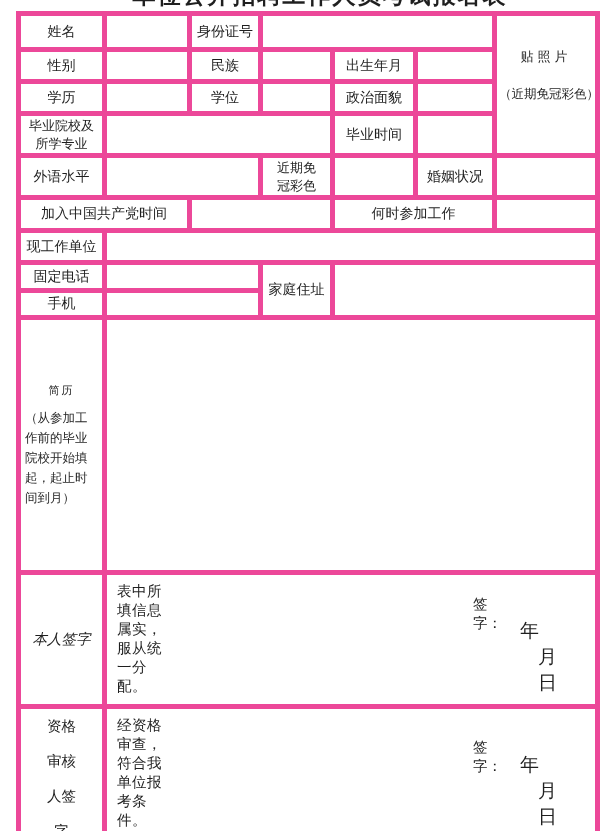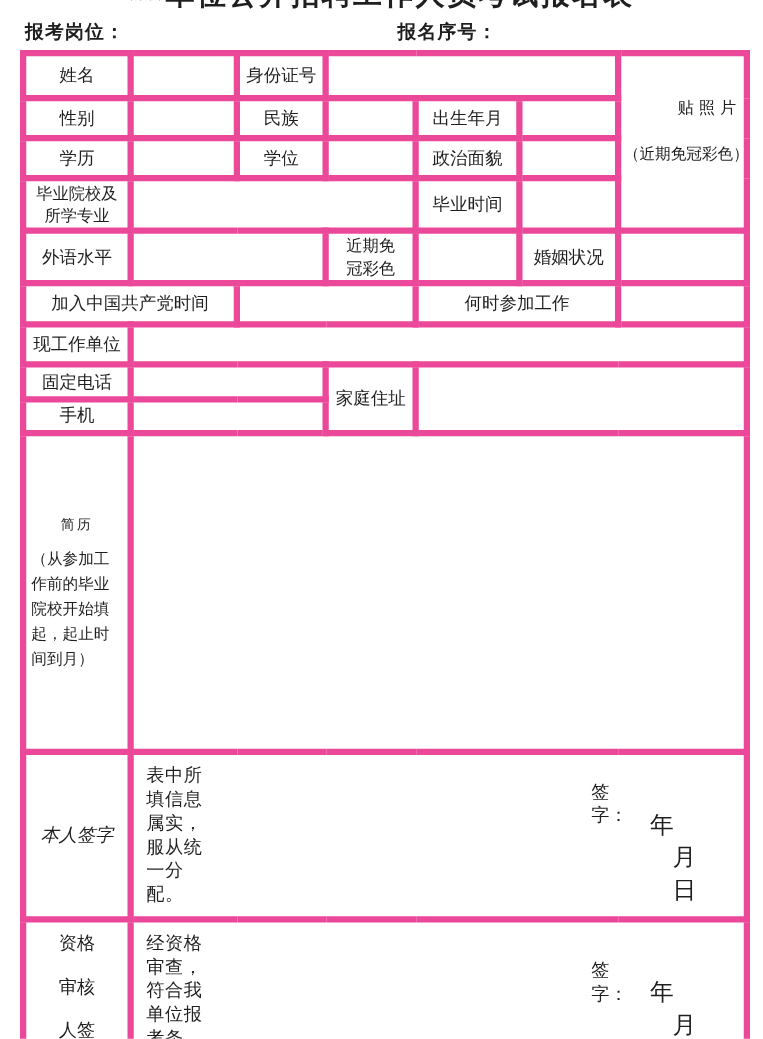--- a/index.html
+++ b/index.html
@@ -36,21 +36,21 @@
     text-align: center; vertical-align: middle;
     font-size: 14px; padding: 1px 2px;
     overflow: hidden; word-break: break-all;
   }
   .r-36 { height: 36px; }  .r-32 { height: 32px; }
   .r-42 { height: 42px; }  .r-33 { height: 33px; }
   .r-28 { height: 28px; }  .r-27 { height: 27px; }
   .r-255 { height: 255px; } .r-97 { height: 97px; } .r-113 { height: 113px; }
 
   .wrap-label { font-size: 13px; line-height: 1.35; padding: 1px 8px; }
-  .photo-cell { font-size: 13px; vertical-align: middle; text-align: right; }
+  .photo-cell { font-size: 13px; vertical-align: middle; }
   .photo-cell .p1 { letter-spacing: 4px; margin-bottom: 20px; margin-top: -18px; }
   .photo-cell .p2 { font-size: 12.5px; letter-spacing: 0; white-space: nowrap; }
 
   .resume-cell { vertical-align: middle; padding: 2px 4px; }
   .resume-title { font-size: 11px; letter-spacing: 2px; margin-bottom: 10px; }
   .resume-note  { font-size: 12.5px; text-align: left; line-height: 1.6; }
 
   .sig-label { font-size: 14.5px; font-style: italic; }
   .sig-label-2line { font-size: 14.5px; line-height: 2.4; padding: 0 26px; }
 
@@ -66,24 +66,20 @@
 </style>
 </head>
 <body>
 
 <div class="page">
 
   <div class="title-clip">
     <span class="title-text">××单位公开招聘工作人员考试报名表</span>
   </div>
 
-  <div class="header-line">
-    <span>报考岗位：</span>
-    <span class="header-serial">报名序号：</span>
-  </div>
 
   <table class="form">
     <colgroup>
       <col style="width:86px">
         <col style="width:85px">
         <col style="width:71px">
       <col style="width:72px">
         <col style="width:83px">
         <col style="width:79px">
       <col style="width:103px">

